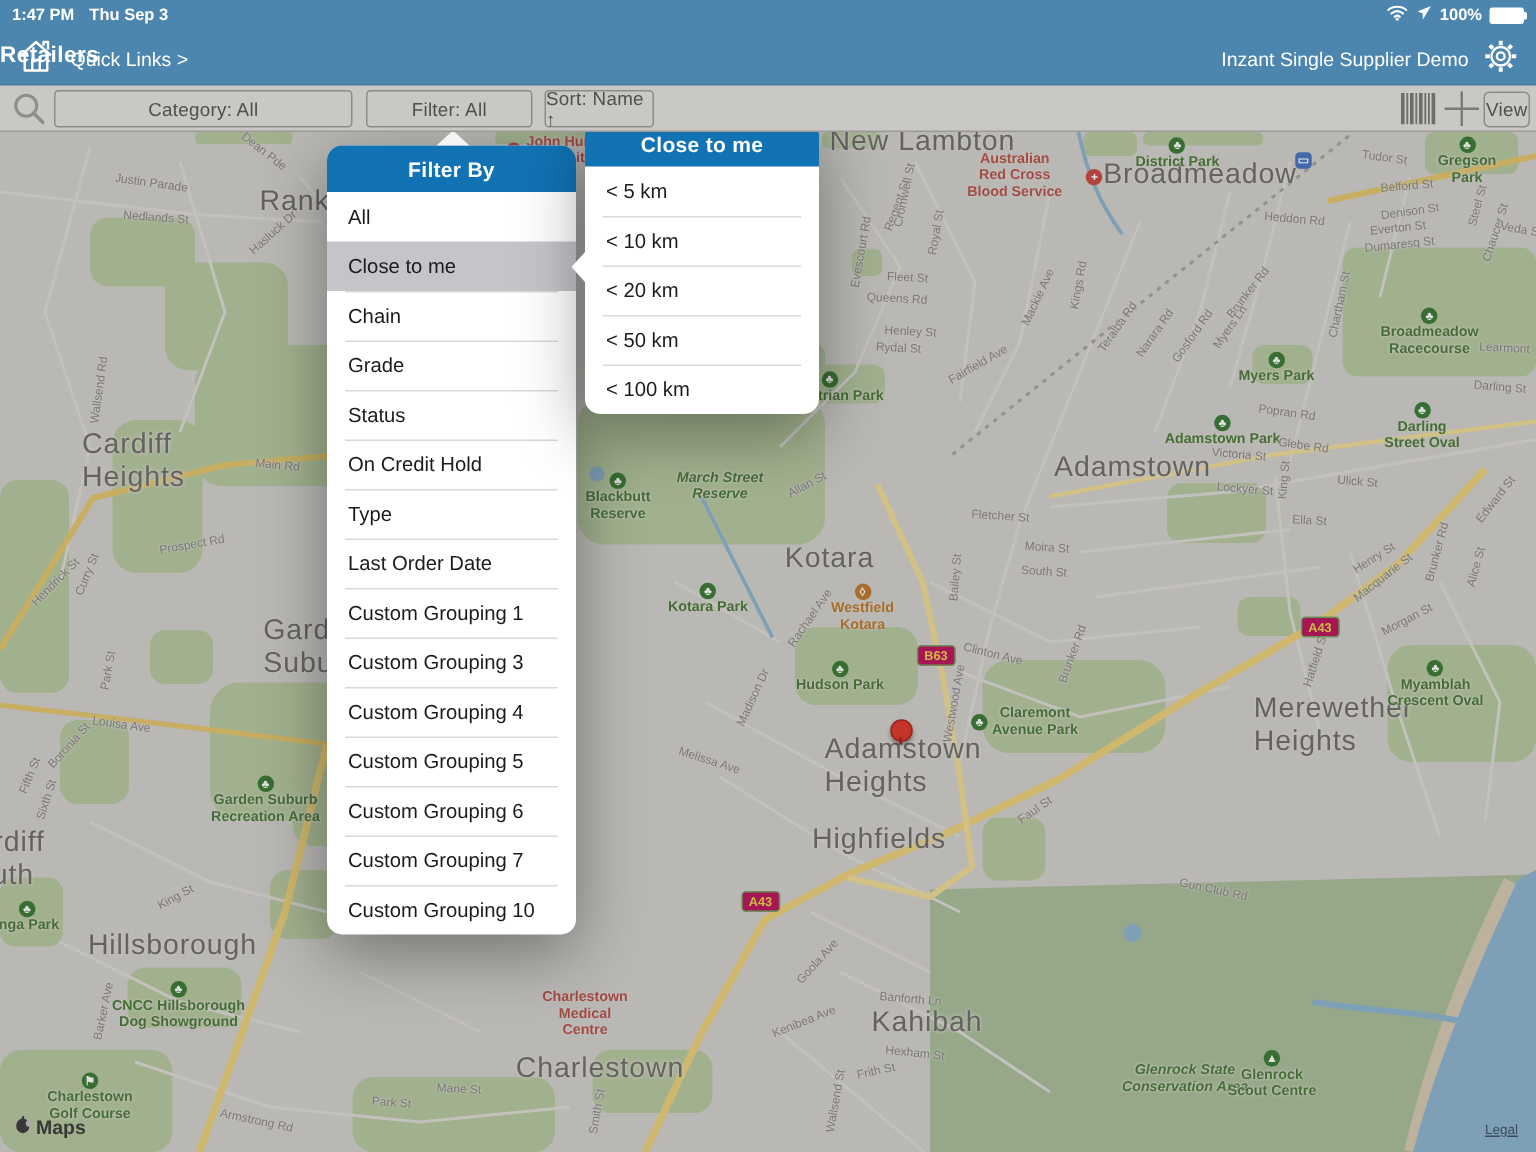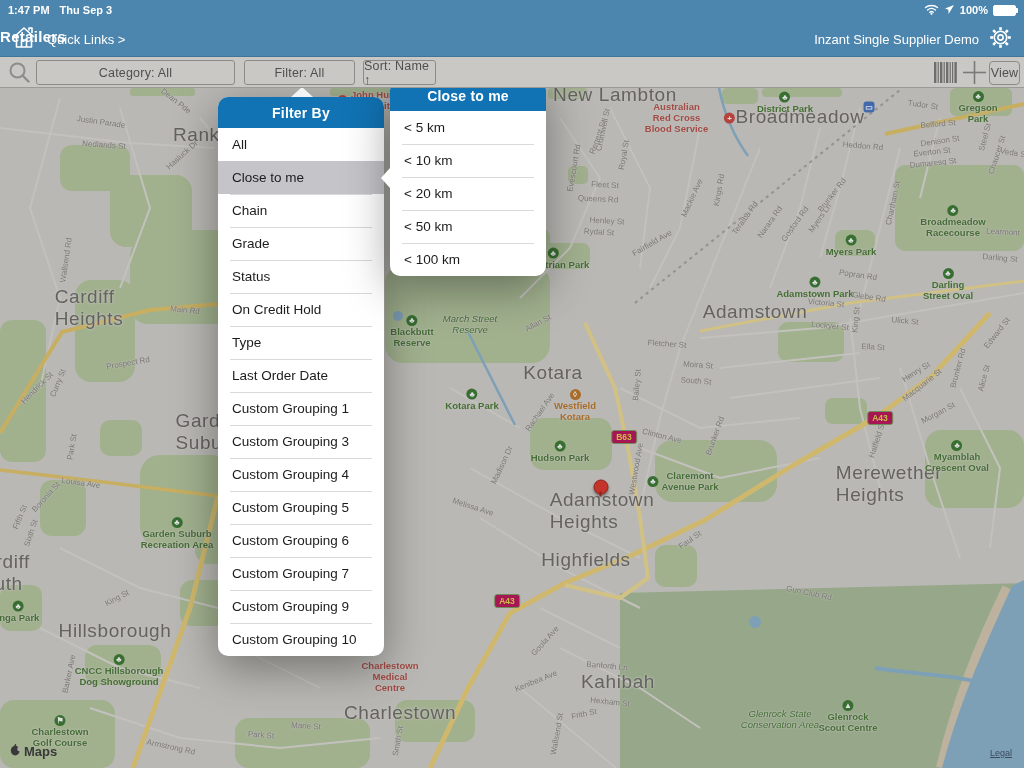--- a/index.html
+++ b/index.html
@@ -20,21 +20,21 @@
   
   #map{position:absolute;left:0;top:88px;width:1024px;height:680px;overflow:hidden;background:#d3d1cc;}
   #map-svg{position:absolute;left:0;top:0;z-index:1;}
   #map-labels{position:absolute;left:0;top:0;width:1024px;height:680px;z-index:3;}
   #map-overlay{position:absolute;left:0;top:0;width:1024px;height:680px;background:rgba(15,18,24,.13);z-index:5;pointer-events:none;}
   .loc{position:absolute;transform:translate(-50%,-50%);color:#72706b;font-size:19px;letter-spacing:.6px;white-space:pre-line;text-align:left;line-height:1.15;text-shadow:0 0 2px #dddbd6,0 0 3px #dddbd6;}
   .street{position:absolute;color:#8b8984;font-size:8px;white-space:nowrap;text-shadow:0 0 2px #dcdad5,0 0 2px #dcdad5;}
   .poi{position:absolute;transform:translate(-50%,-50%);display:flex;flex-direction:column;align-items:center;gap:1px;font-size:9.5px;font-weight:bold;line-height:1.15;text-align:center;white-space:pre-line;text-shadow:0 0 2px #dcdad5,0 0 2px #dcdad5;}
   .poi.row{flex-direction:row;gap:3px;}
   .poi.g{color:#4c7d38;} .poi.r{color:#b9544c;} .poi.o{color:#bf7b2d;}
-  .poi.it{font-style:italic;font-weight:normal;}
+  .poi.it{font-style:italic;font-weight:bold;margin-left:10px;}
   .poi-ic{width:11px;height:11px;border-radius:50%;color:#fff;font-size:8px;line-height:11px;text-align:center;font-weight:bold;flex:none;text-shadow:none;}
   .shield{position:absolute;transform:translate(-50%,-50%);background:#be185d;border:1px solid #7da164;border-radius:3px;color:#e8d44f;font-size:8.5px;font-weight:bold;padding:1px 4px;text-shadow:none;}
   #pin{position:absolute;width:13px;height:13px;border-radius:50%;background:#e03a2f;border:1px solid #a8271e;box-shadow:0 2px 3px rgba(0,0,0,.4);transform:translate(-50%,-50%);z-index:4;}
   #pin:after{content:"";position:absolute;left:4.5px;top:11px;width:2px;height:5px;background:#a8271e;}
   #maps-attr{position:absolute;left:10px;top:655px;display:flex;align-items:center;gap:3px;color:#3f3f3d;font-size:13px;font-weight:bold;z-index:4;}
   #legal-link{position:absolute;left:990px;top:660px;font-size:9px;color:#44546a;text-decoration:underline;z-index:4;}
   
   .popover{position:absolute;background:#fff;border-radius:10px;box-shadow:0 12px 45px rgba(0,0,0,.38);z-index:10;}
   .pop-head{height:31px;background:#1173b4;border-radius:10px 10px 0 0;color:#fff;font-size:14px;font-weight:bold;display:flex;align-items:center;justify-content:center;letter-spacing:.2px;}
   .prow{position:relative;height:33px;display:flex;align-items:center;padding-left:14px;font-size:13.5px;color:#1c1c1e;box-sizing:border-box;}
@@ -405,21 +405,20 @@
       <div class="prow">Status</div>
       <div class="prow">On Credit Hold</div>
       <div class="prow">Type</div>
       <div class="prow">Last Order Date</div>
       <div class="prow">Custom Grouping 1</div>
       <div class="prow">Custom Grouping 3</div>
       <div class="prow">Custom Grouping 4</div>
       <div class="prow">Custom Grouping 5</div>
       <div class="prow">Custom Grouping 6</div>
       <div class="prow">Custom Grouping 7</div>
-      <div class="prow">Custom Grouping 9</div>
       <div class="prow">Custom Grouping 10</div>
     </div>
 </div>
 
 <div id="distance-popover" class="popover">
   <div class="arrow-left" style="top:88px;"></div>
   <div class="pop-head">Close to me</div>
   <div id="distance-list">
       <div class="prow">&lt; 5 km</div>
       <div class="prow">&lt; 10 km</div>

